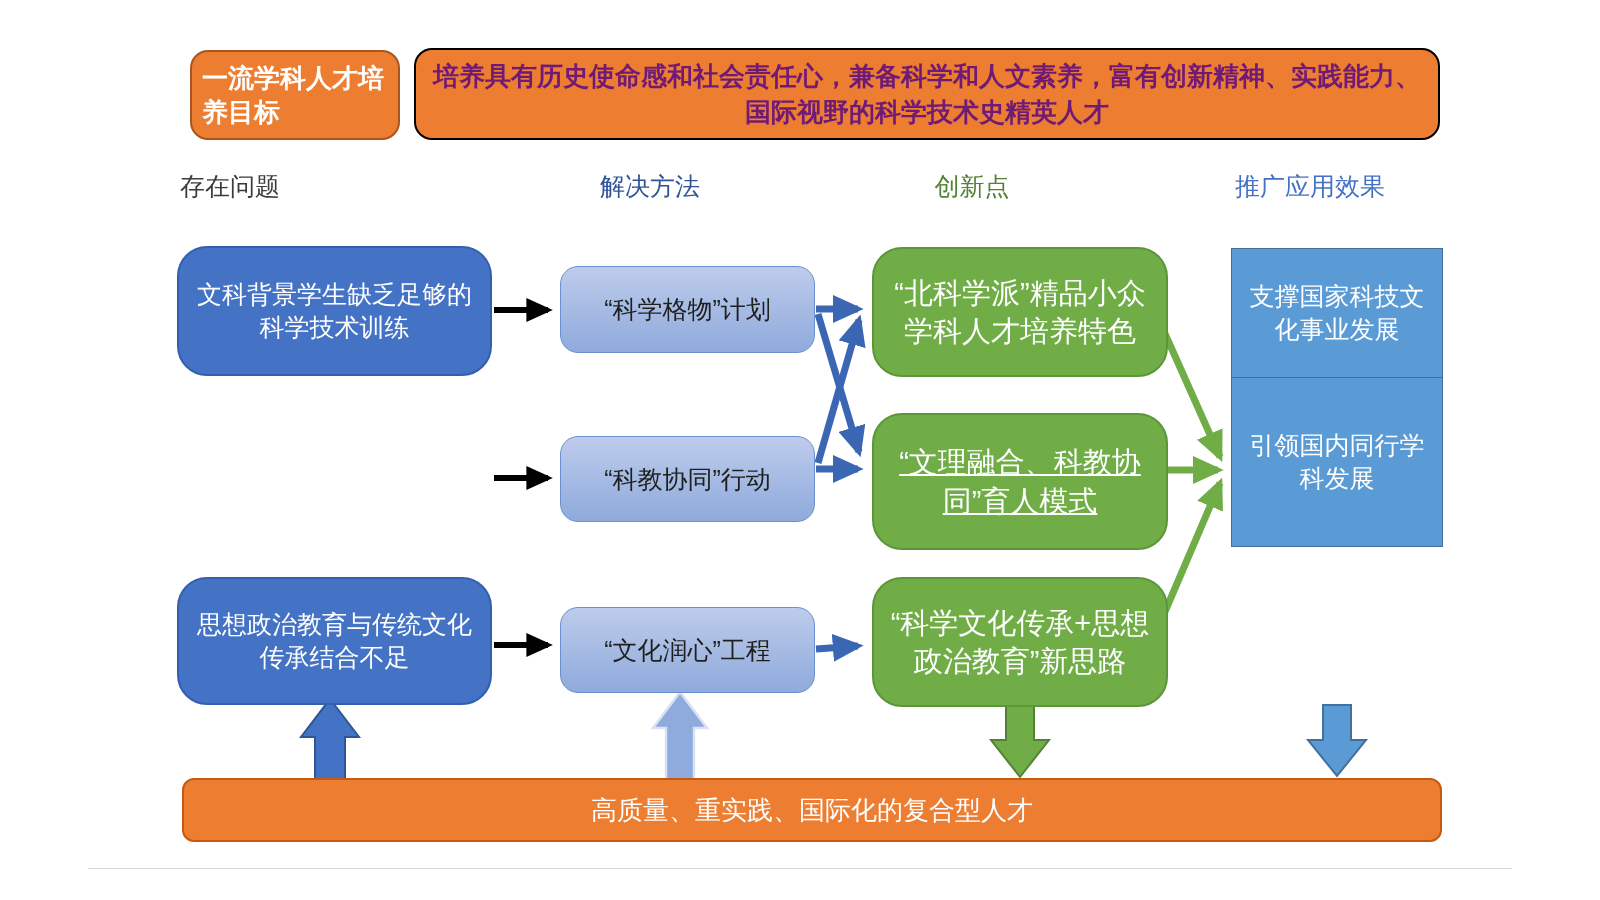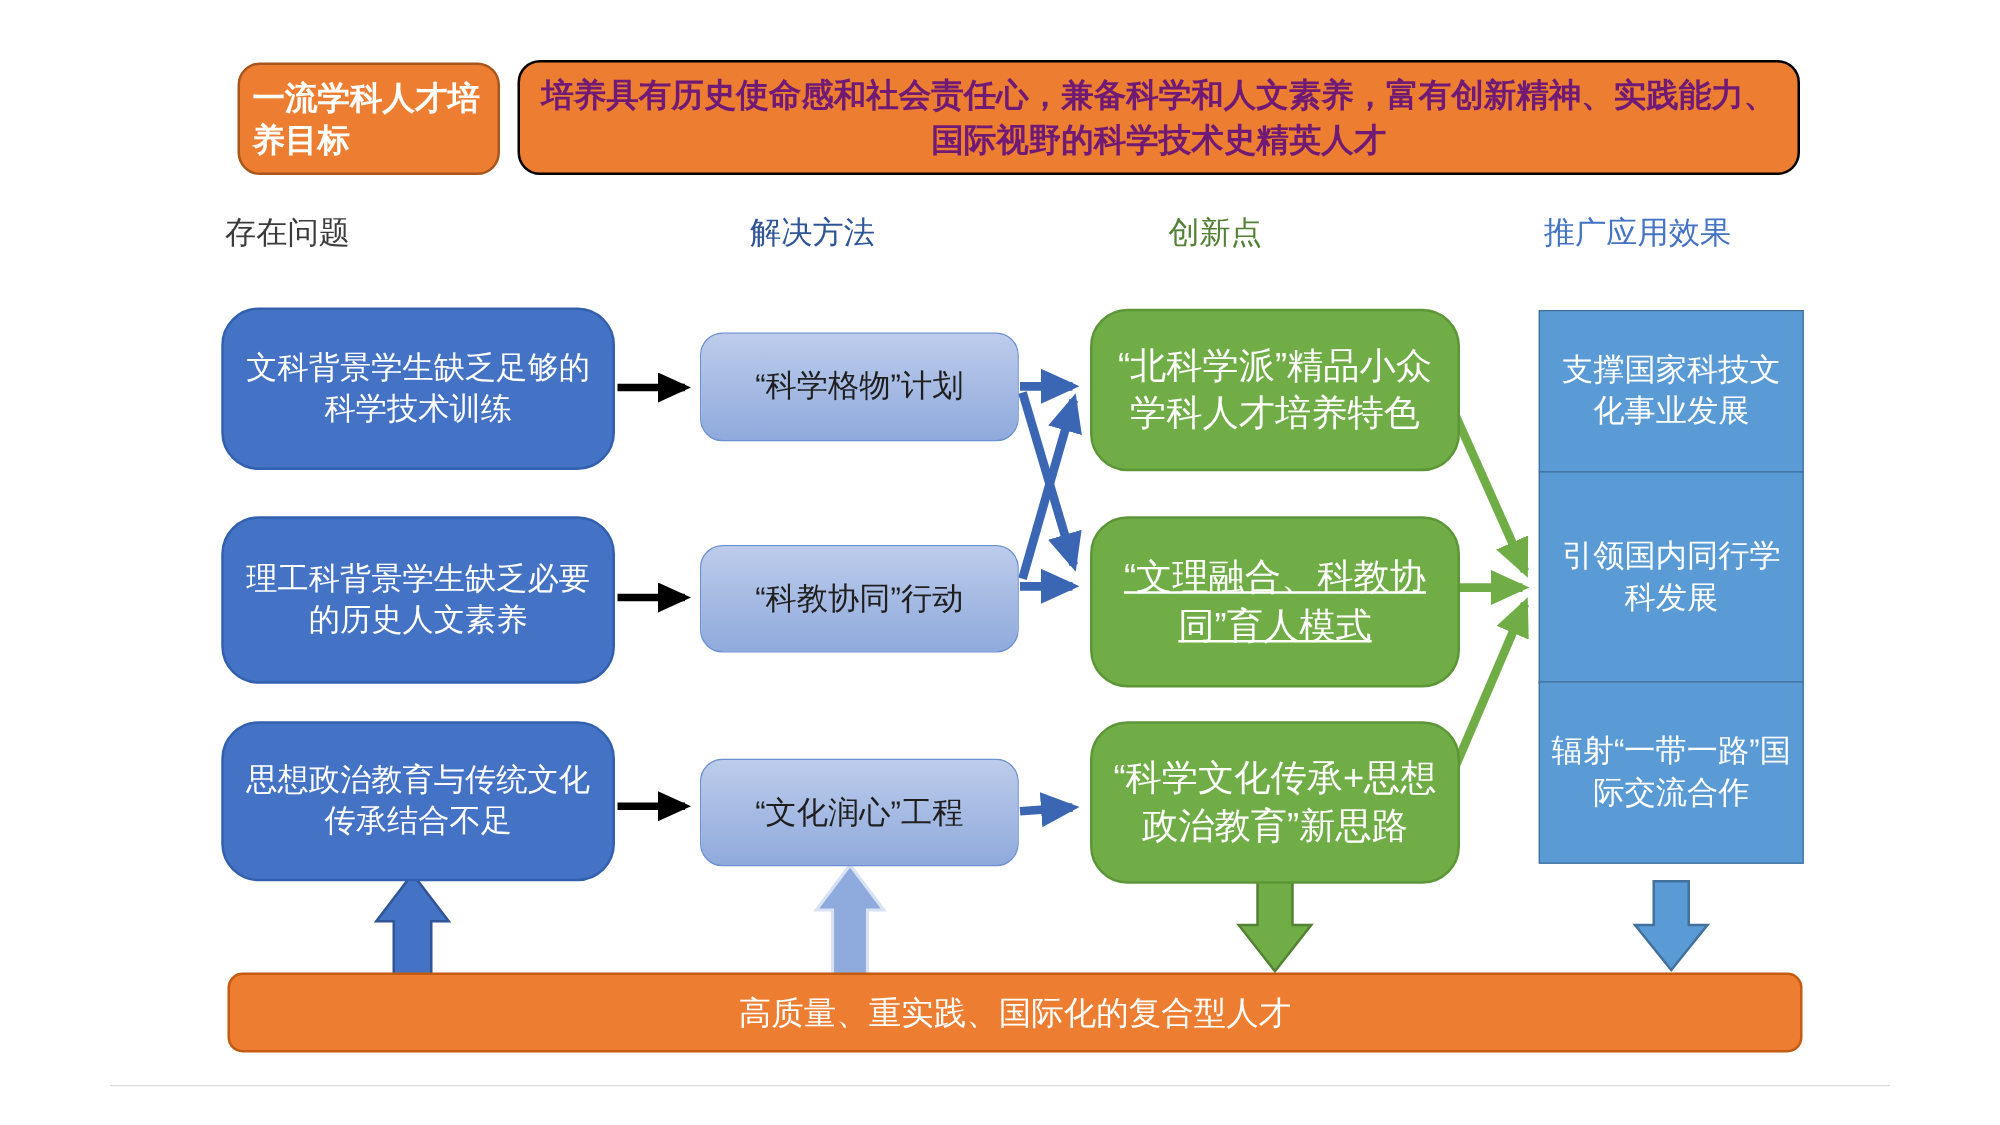--- a/index.html
+++ b/index.html
@@ -98,23 +98,20 @@
   </div>
 
   <div class="colhead ch1">存在问题</div>
   <div class="colhead ch2">解决方法</div>
   <div class="colhead ch3">创新点</div>
   <div class="colhead ch4">推广应用效果</div>
 
   <div class="box pbox p1">
     <span>文科背景学生缺乏足够的科学技术训练</span>
   </div>
-  <div class="box pbox p2">
-    <span>理工科背景学生缺乏必要的历史人文素养</span>
-  </div>
   <div class="box pbox p3">
     <span>思想政治教育与传统文化传承结合不足</span>
   </div>
 
   <div class="box sbox s1">
     <span>“科学格物”计划</span>
   </div>
   <div class="box sbox s2">
     <span>“科教协同”行动</span>
   </div>
@@ -132,23 +129,20 @@
     <span>“科学文化传承+思想政治教育”新思路</span>
   </div>
 
   <div class="ocol">
     <div class="obox o1">
       <span>支撑国家科技文化事业发展</span>
     </div>
     <div class="obox o2">
       <span>引领国内同行学科发展</span>
     </div>
-    <div class="obox o3">
-      <span>辐射“一带一路”国际交流合作</span>
-    </div>
   </div>
 
   <div class="box footer">
     <span>高质量、重实践、国际化的复合型人才</span>
   </div>
 
   <div class="edge"></div>
 </div>
 
 </body></html>

